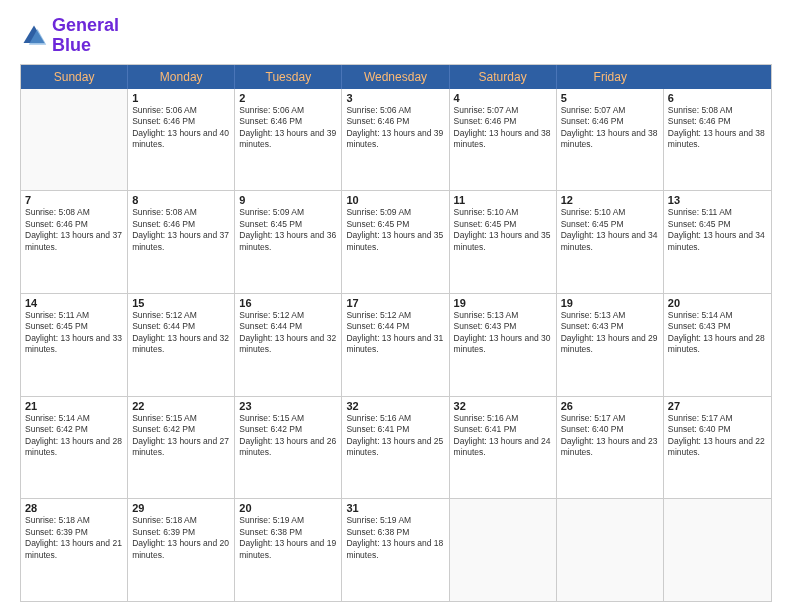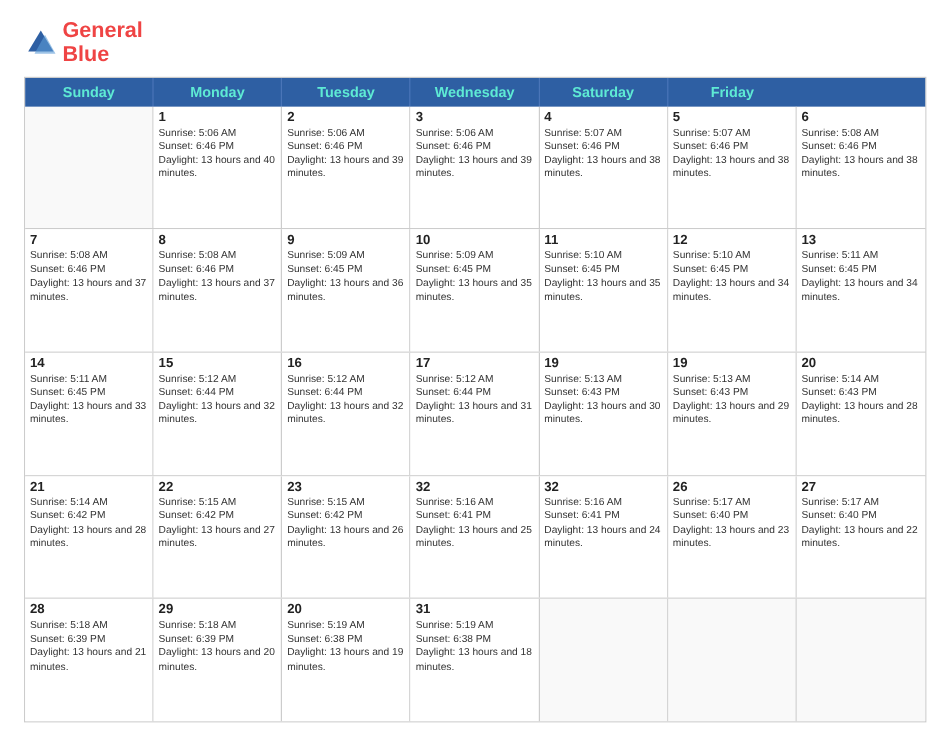--- a/index.html
+++ b/index.html
@@ -24,21 +24,21 @@
       margin-bottom: 8px;
     }
     .logo {
       display: flex;
       align-items: center;
       gap: 4px;
     }
     .logo-text {
       font-size: 18px;
       font-weight: bold;
-      color: #ef4444;
+      color: #6d28d9;
       line-height: 1.1;
     }
     .logo-icon {
       width: 28px;
       height: 28px;
     }
     .title-block {
       text-align: right;
     }
     .month-title {
@@ -57,23 +57,23 @@
       display: flex;
       flex-direction: column;
       border: 1px solid #ccc;
     }
     .cal-header {
       display: grid;
       grid-template-columns: repeat(7, 1fr);
       background: #2e5fa3;
     }
     .cal-header-cell {
-      color: #5eead4;
+      color: #fdba74;
       font-size: 12px;
-      font-weight: bold;
+      font-weight: normal;
       padding: 5px 4px;
       text-align: center;
       border-right: 1px solid #4a75b8;
     }
     .cal-header-cell:last-child { border-right: none; }
     .cal-body {
       flex: 1;
       display: flex;
       flex-direction: column;
     }

